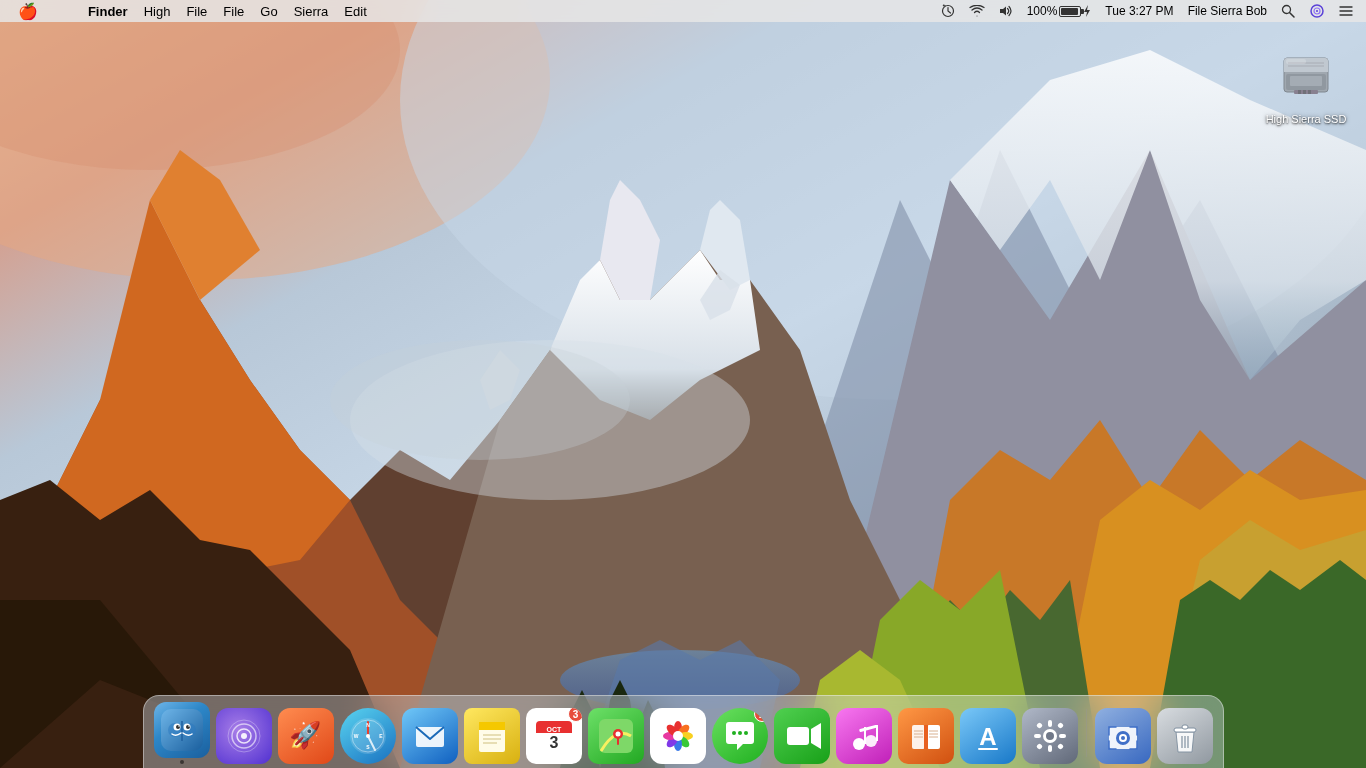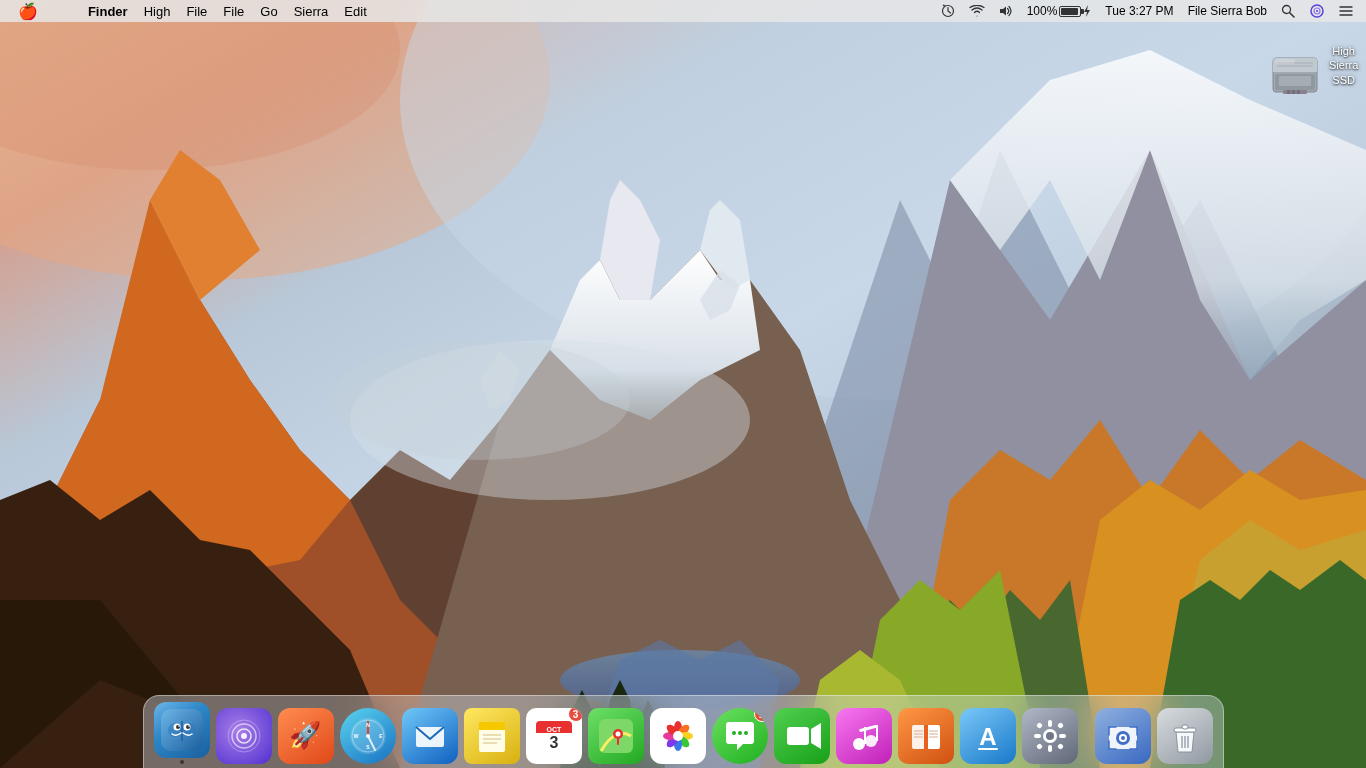--- a/index.html
+++ b/index.html
@@ -121,22 +121,22 @@
       display: flex;
       flex-direction: column;
       align-items: center;
       padding: 10px;
       gap: 4px;
       z-index: 50;
     }
 
     .desktop-icon {
       display: flex;
-      flex-direction: row;
-      align-items: flex-start;
+      flex-direction: column;
+      align-items: center;
       cursor: pointer;
       padding: 4px;
       border-radius: 4px;
       gap: 4px;
       width: 90px;
     }
 
     .desktop-icon-img {
       width: 64px;
       height: 64px;

